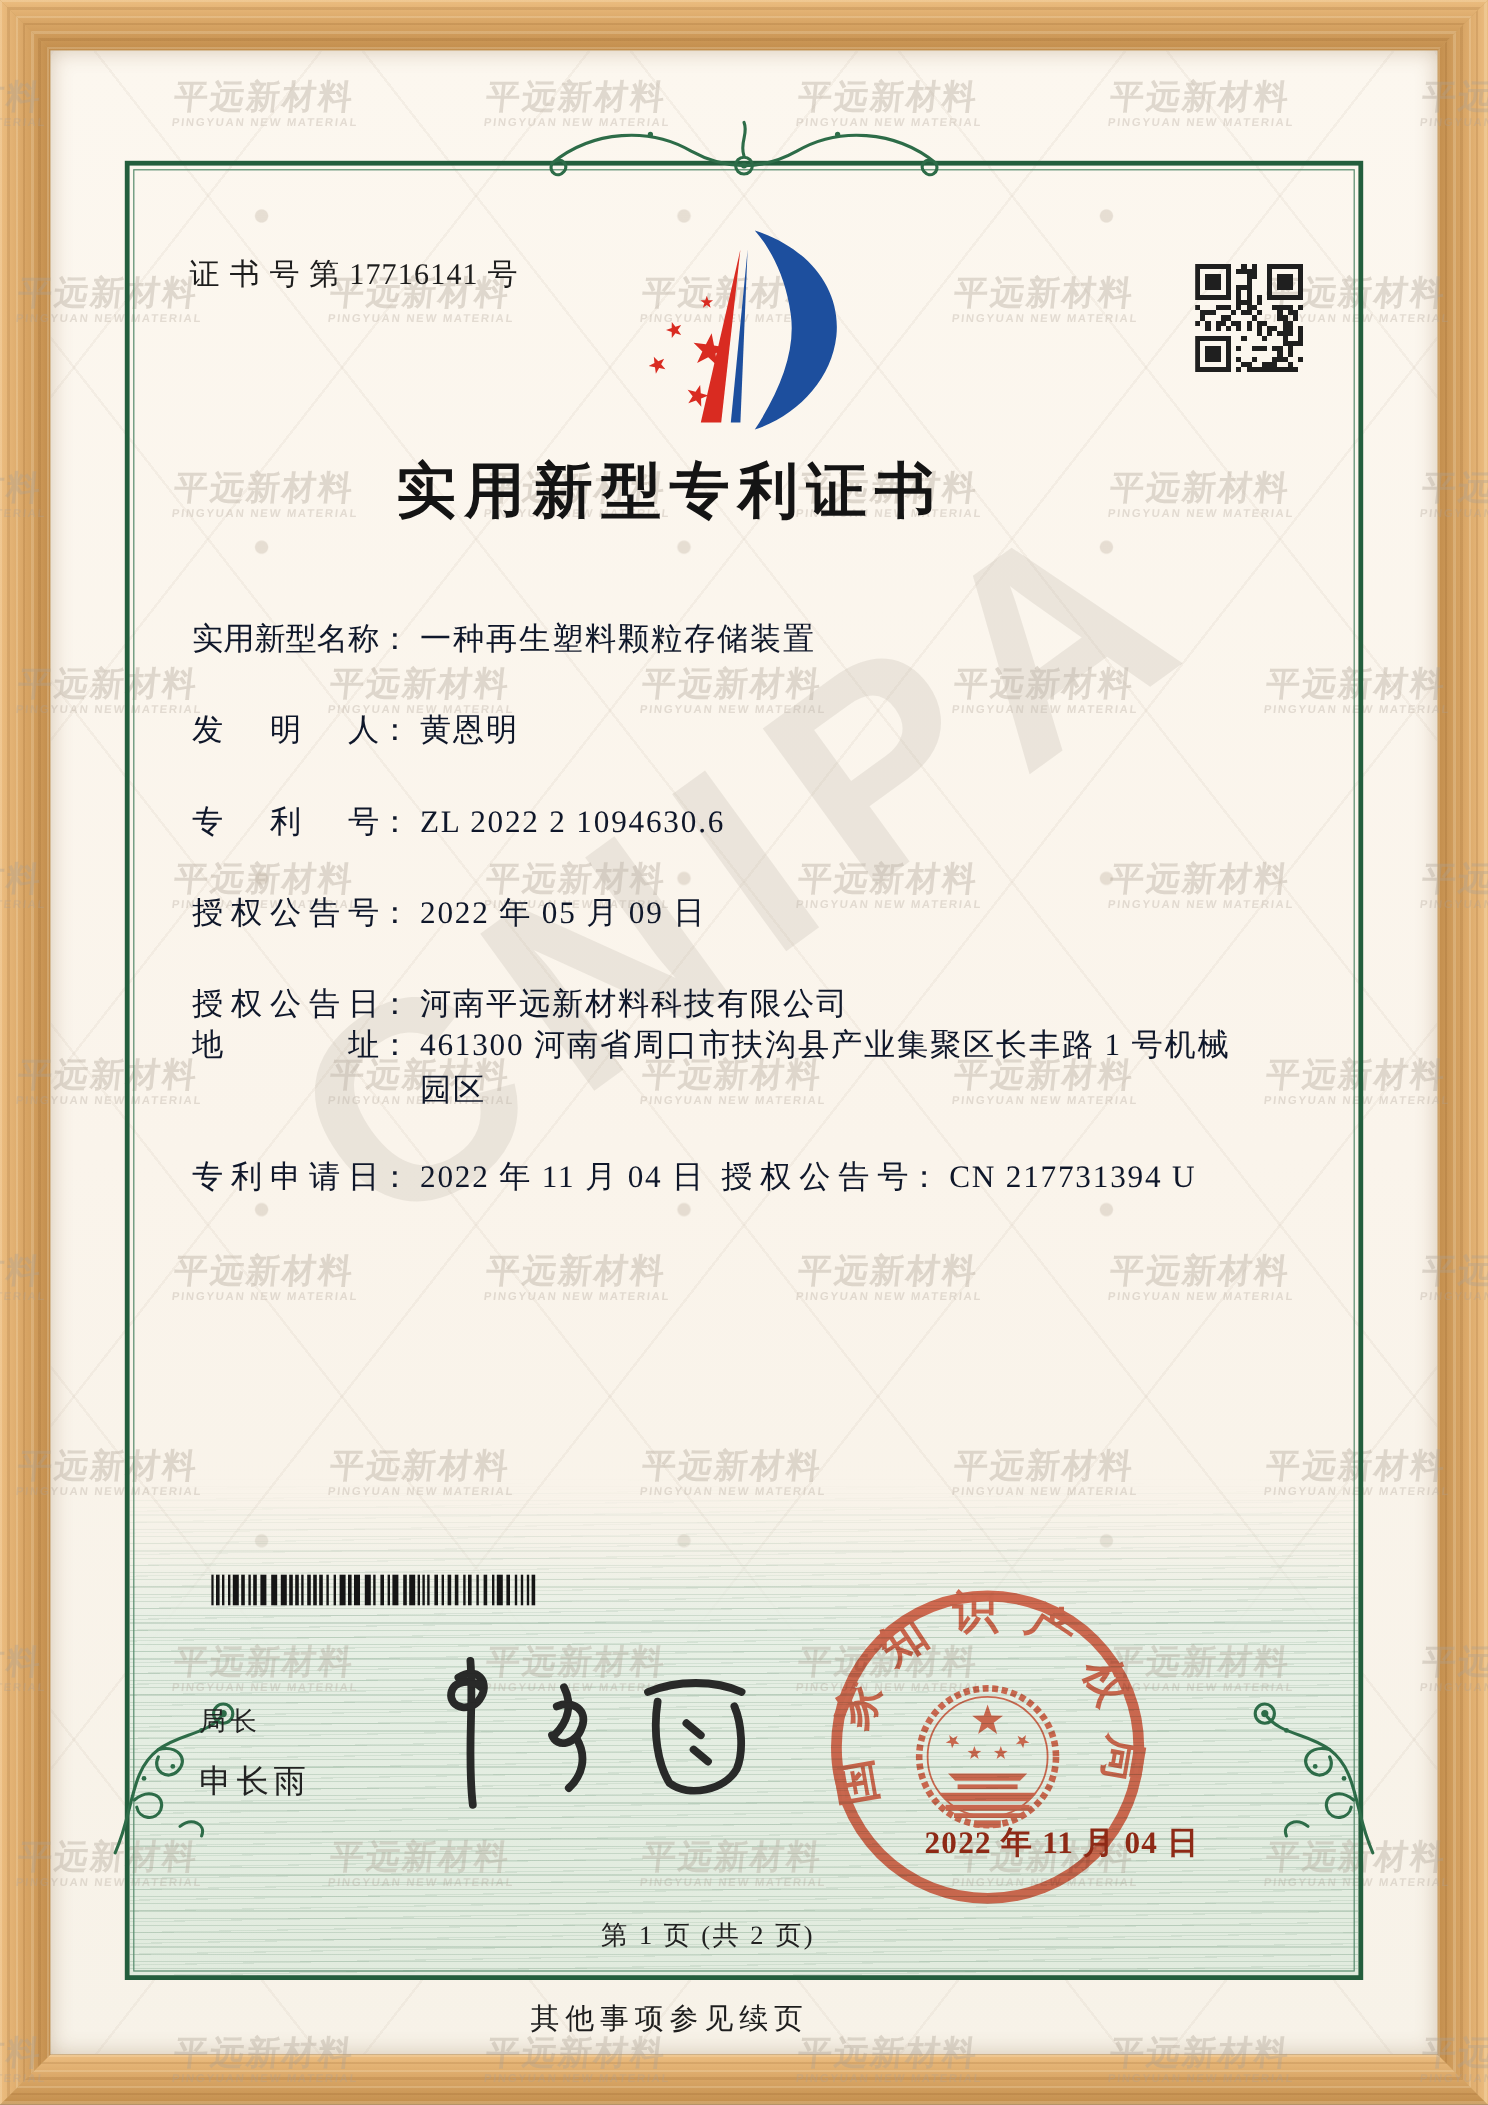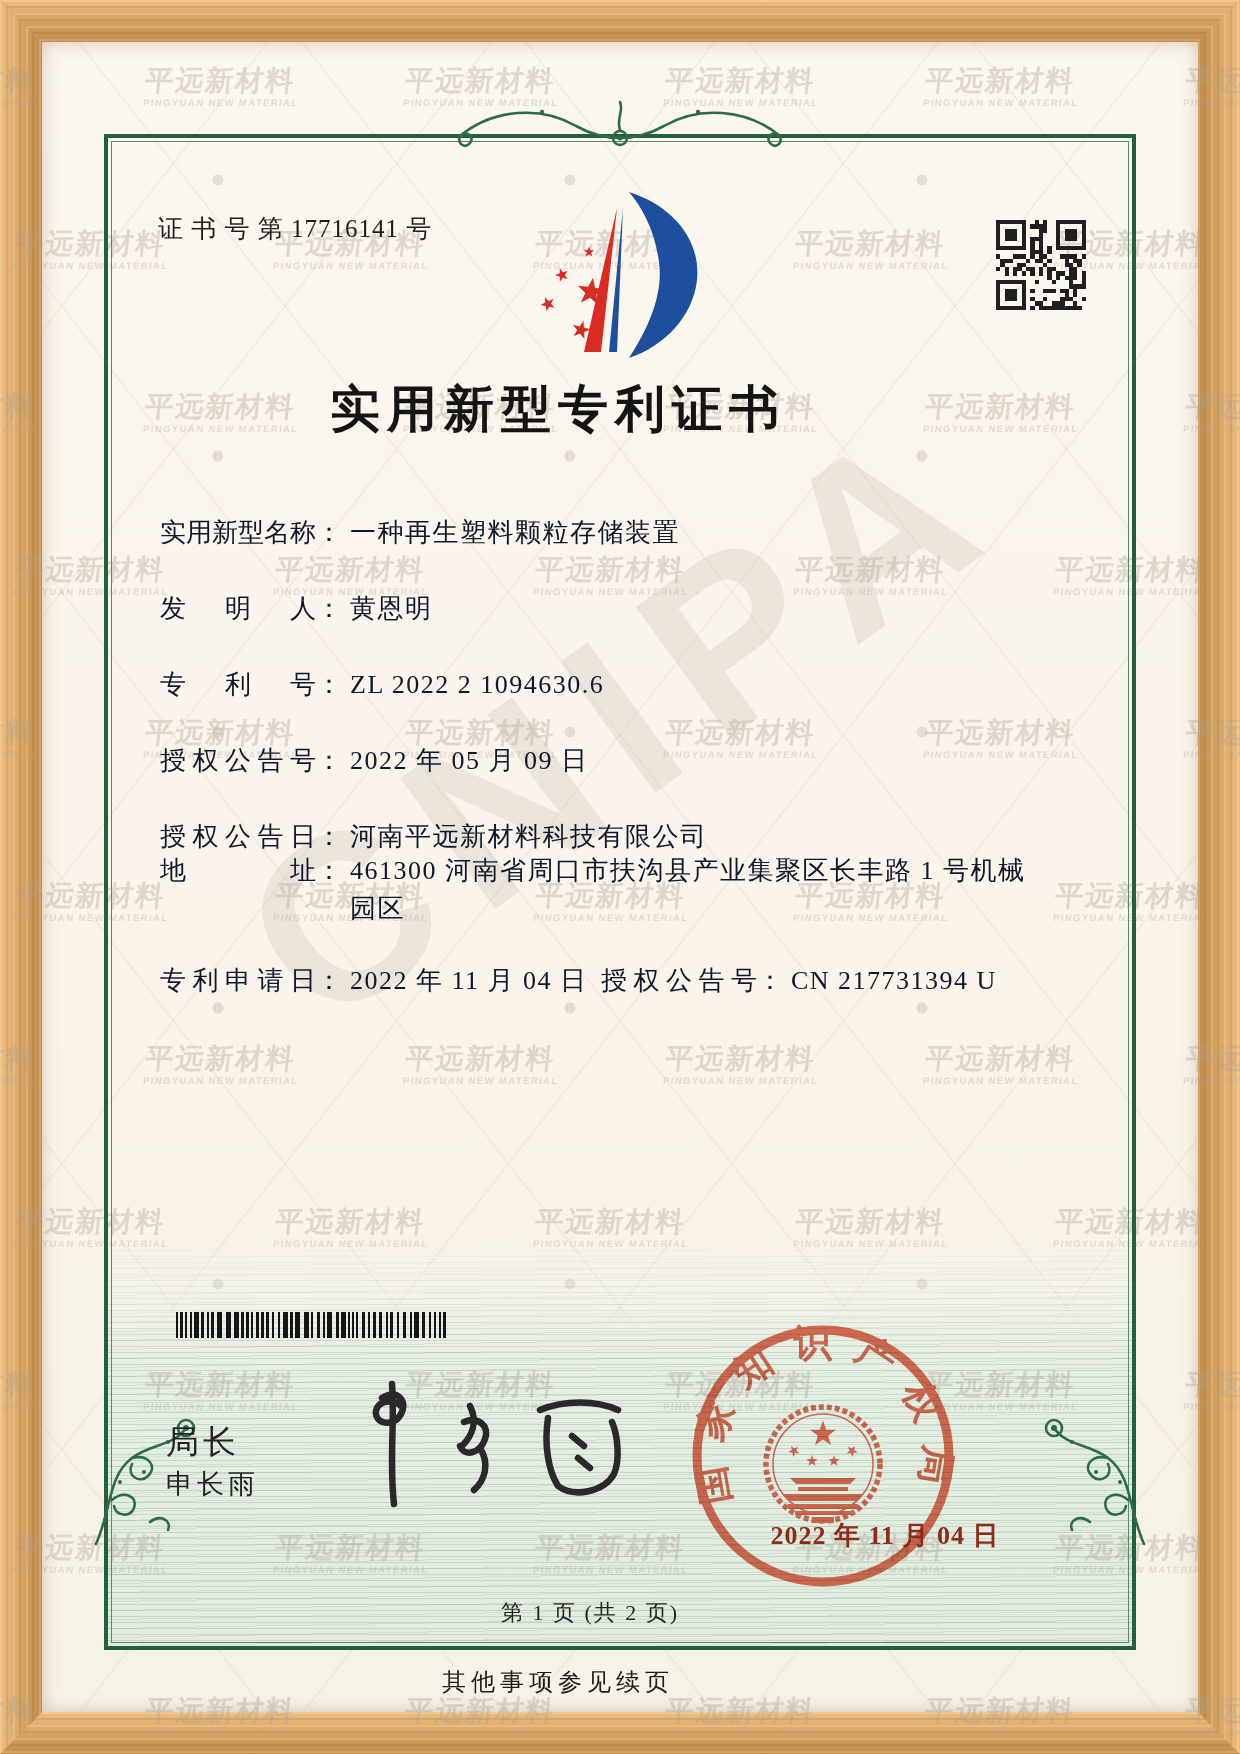--- a/index.html
+++ b/index.html
@@ -69,21 +69,21 @@
   .fcolon{display:inline-block;vertical-align:top;margin-right:8px;}
   .fvalue{display:inline-block;vertical-align:top;letter-spacing:1.5px;white-space:nowrap;}
   .addr .fvalue{white-space:normal;width:695px;line-height:38px;}
   .grant-right{position:absolute;left:441px;top:0;white-space:nowrap;}
   .paras{position:absolute;left:160px;top:1022px;width:922px;z-index:5;font-size:24.5px;line-height:36.5px;
     color:#1b1b1b;text-align:justify;letter-spacing:.5px;}
   .paras p{margin:0;text-indent:2em;}
   .paras p + p{margin-top:4px;}
   .barcode{position:absolute;left:176px;top:1312px;width:276px;height:26px;z-index:5;}
   .signer-title{position:absolute;left:166px;top:1420px;z-index:5;font-family:"Liberation Sans","DejaVu Sans",sans-serif;
-    font-size:33px;letter-spacing:4px;color:#222;}
+    font-size:22px;letter-spacing:4px;color:#222;}
   .signer-name{position:absolute;left:166px;top:1466px;z-index:5;font-family:"Liberation Sans","DejaVu Sans",sans-serif;
     font-size:27px;letter-spacing:4px;color:#222;}
   .sig{position:absolute;left:352px;top:1378px;width:300px;height:140px;z-index:6;}
   .seal{position:absolute;left:683px;top:1316px;width:280px;height:280px;z-index:6;mix-blend-mode:multiply;opacity:.92;}
   .seal-date{position:absolute;left:762px;top:1518px;width:246px;z-index:7;text-align:center;
     font-size:26px;font-weight:bold;letter-spacing:1px;color:#8e2a16;}
   .page-info{position:absolute;left:0;top:1598px;width:1240px;z-index:5;text-align:center;
     font-size:22px;letter-spacing:2px;color:#222;transform:translateX(-30px);}
   .cont-note{position:absolute;left:0;top:1666px;width:1240px;z-index:5;text-align:center;
     font-size:24px;letter-spacing:5px;color:#1d1d1d;transform:translateX(-62px);}

